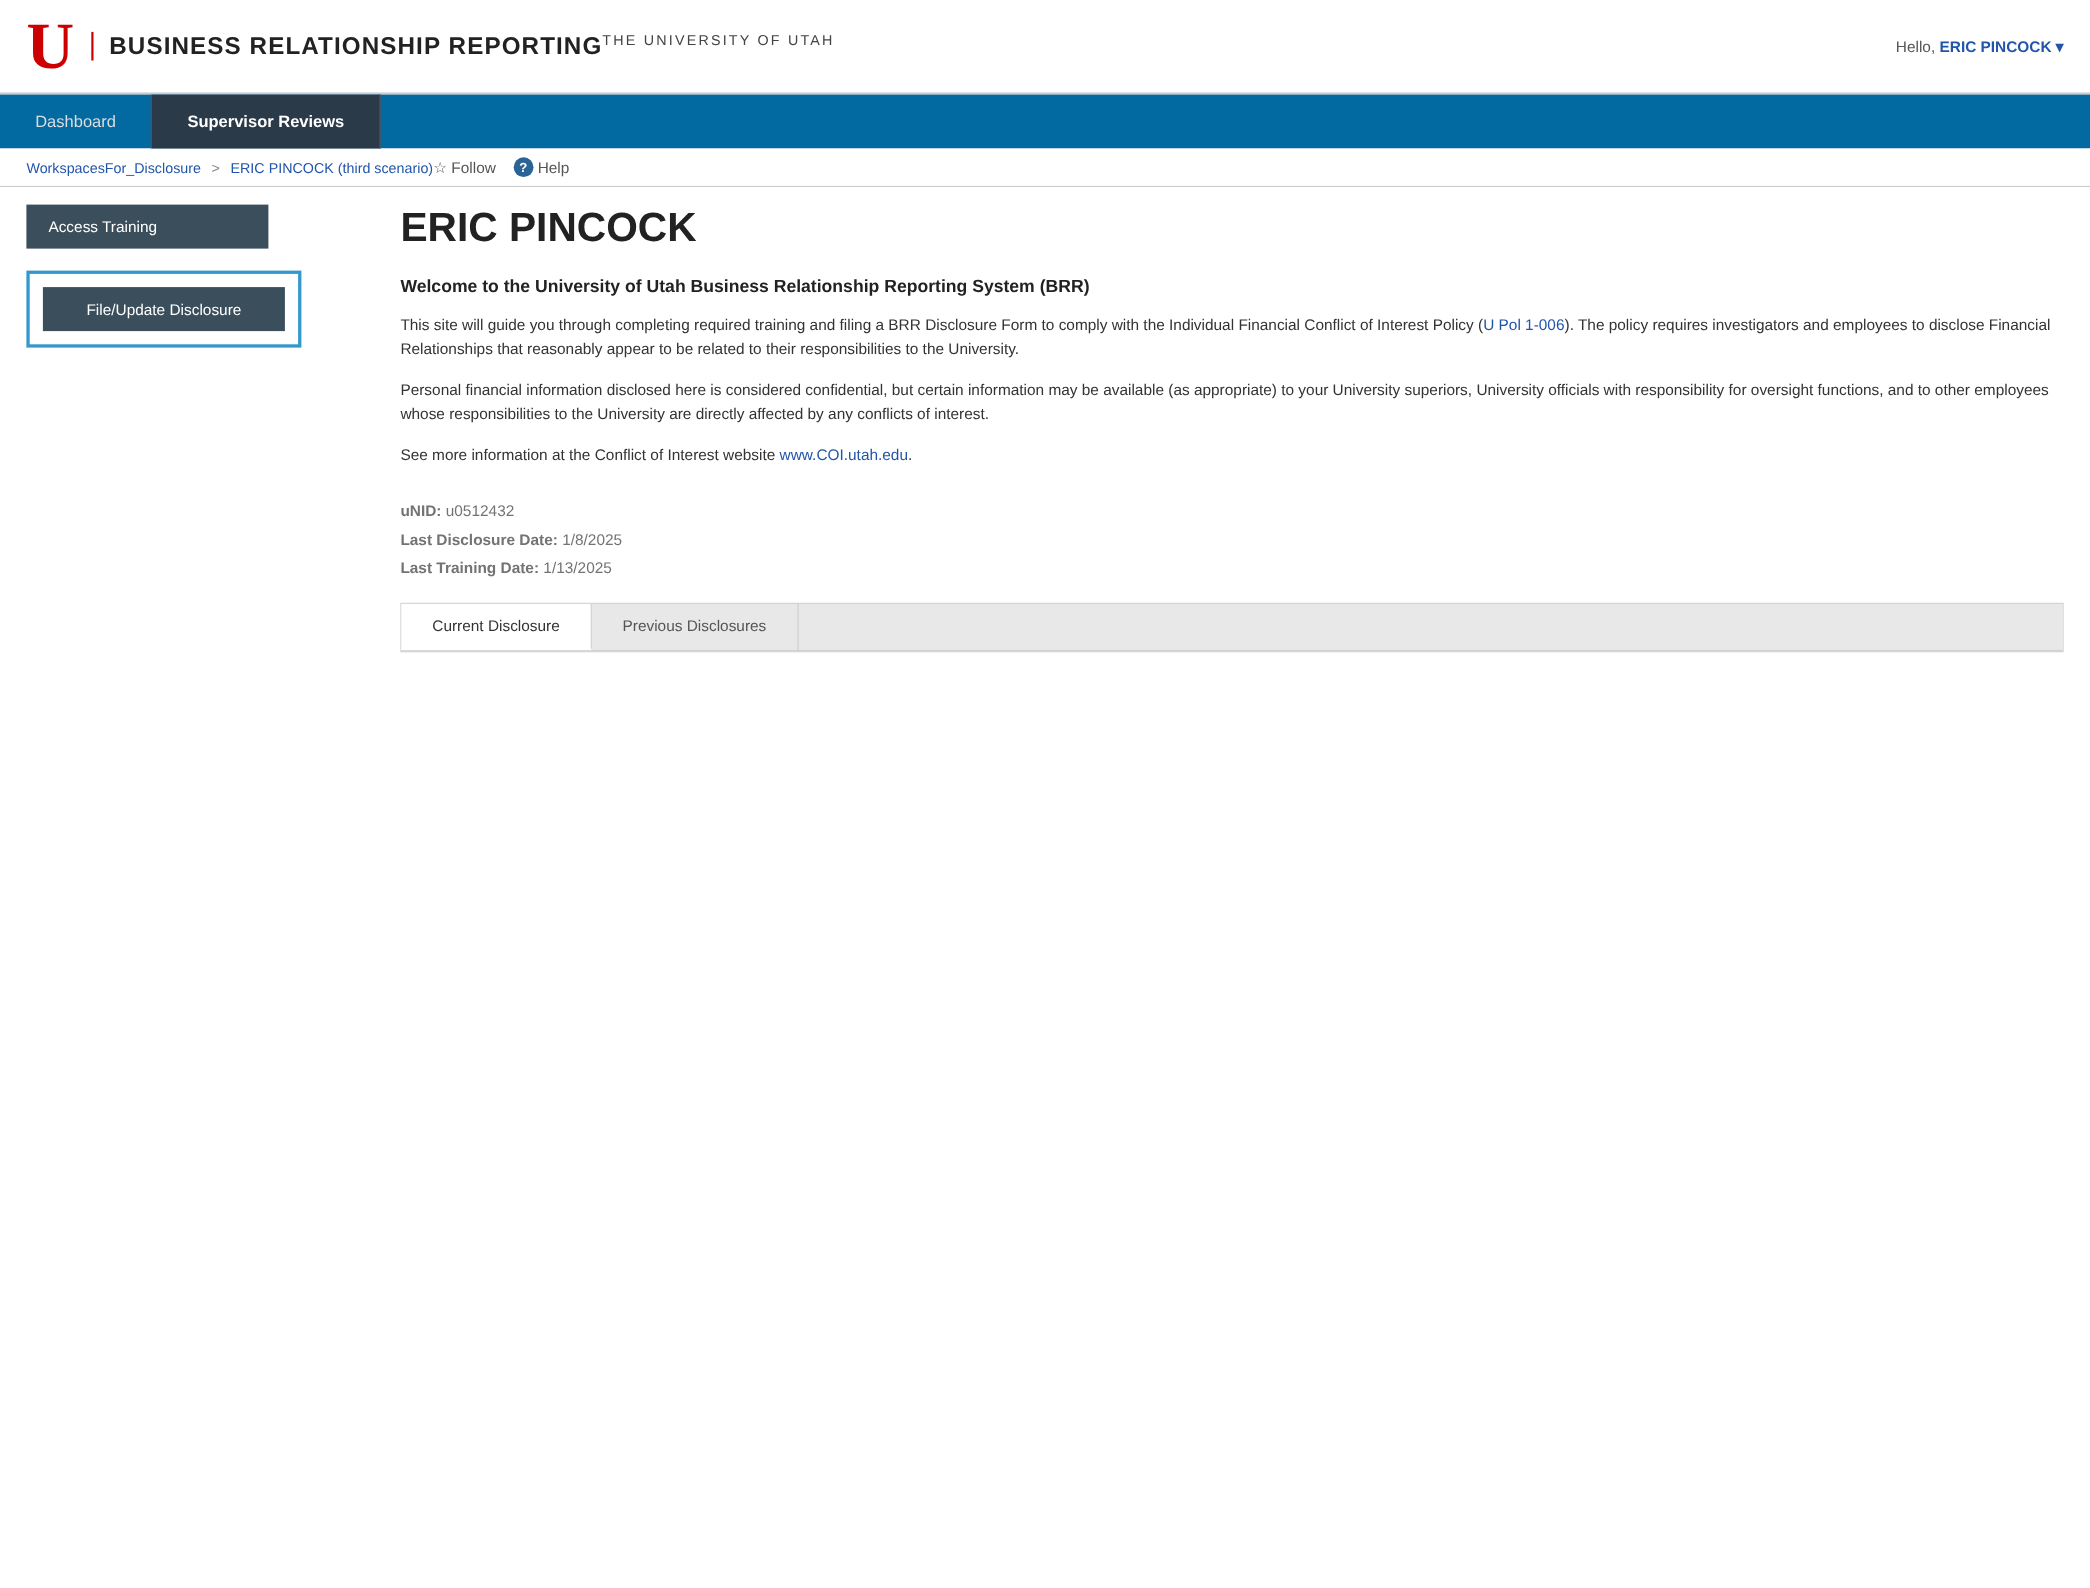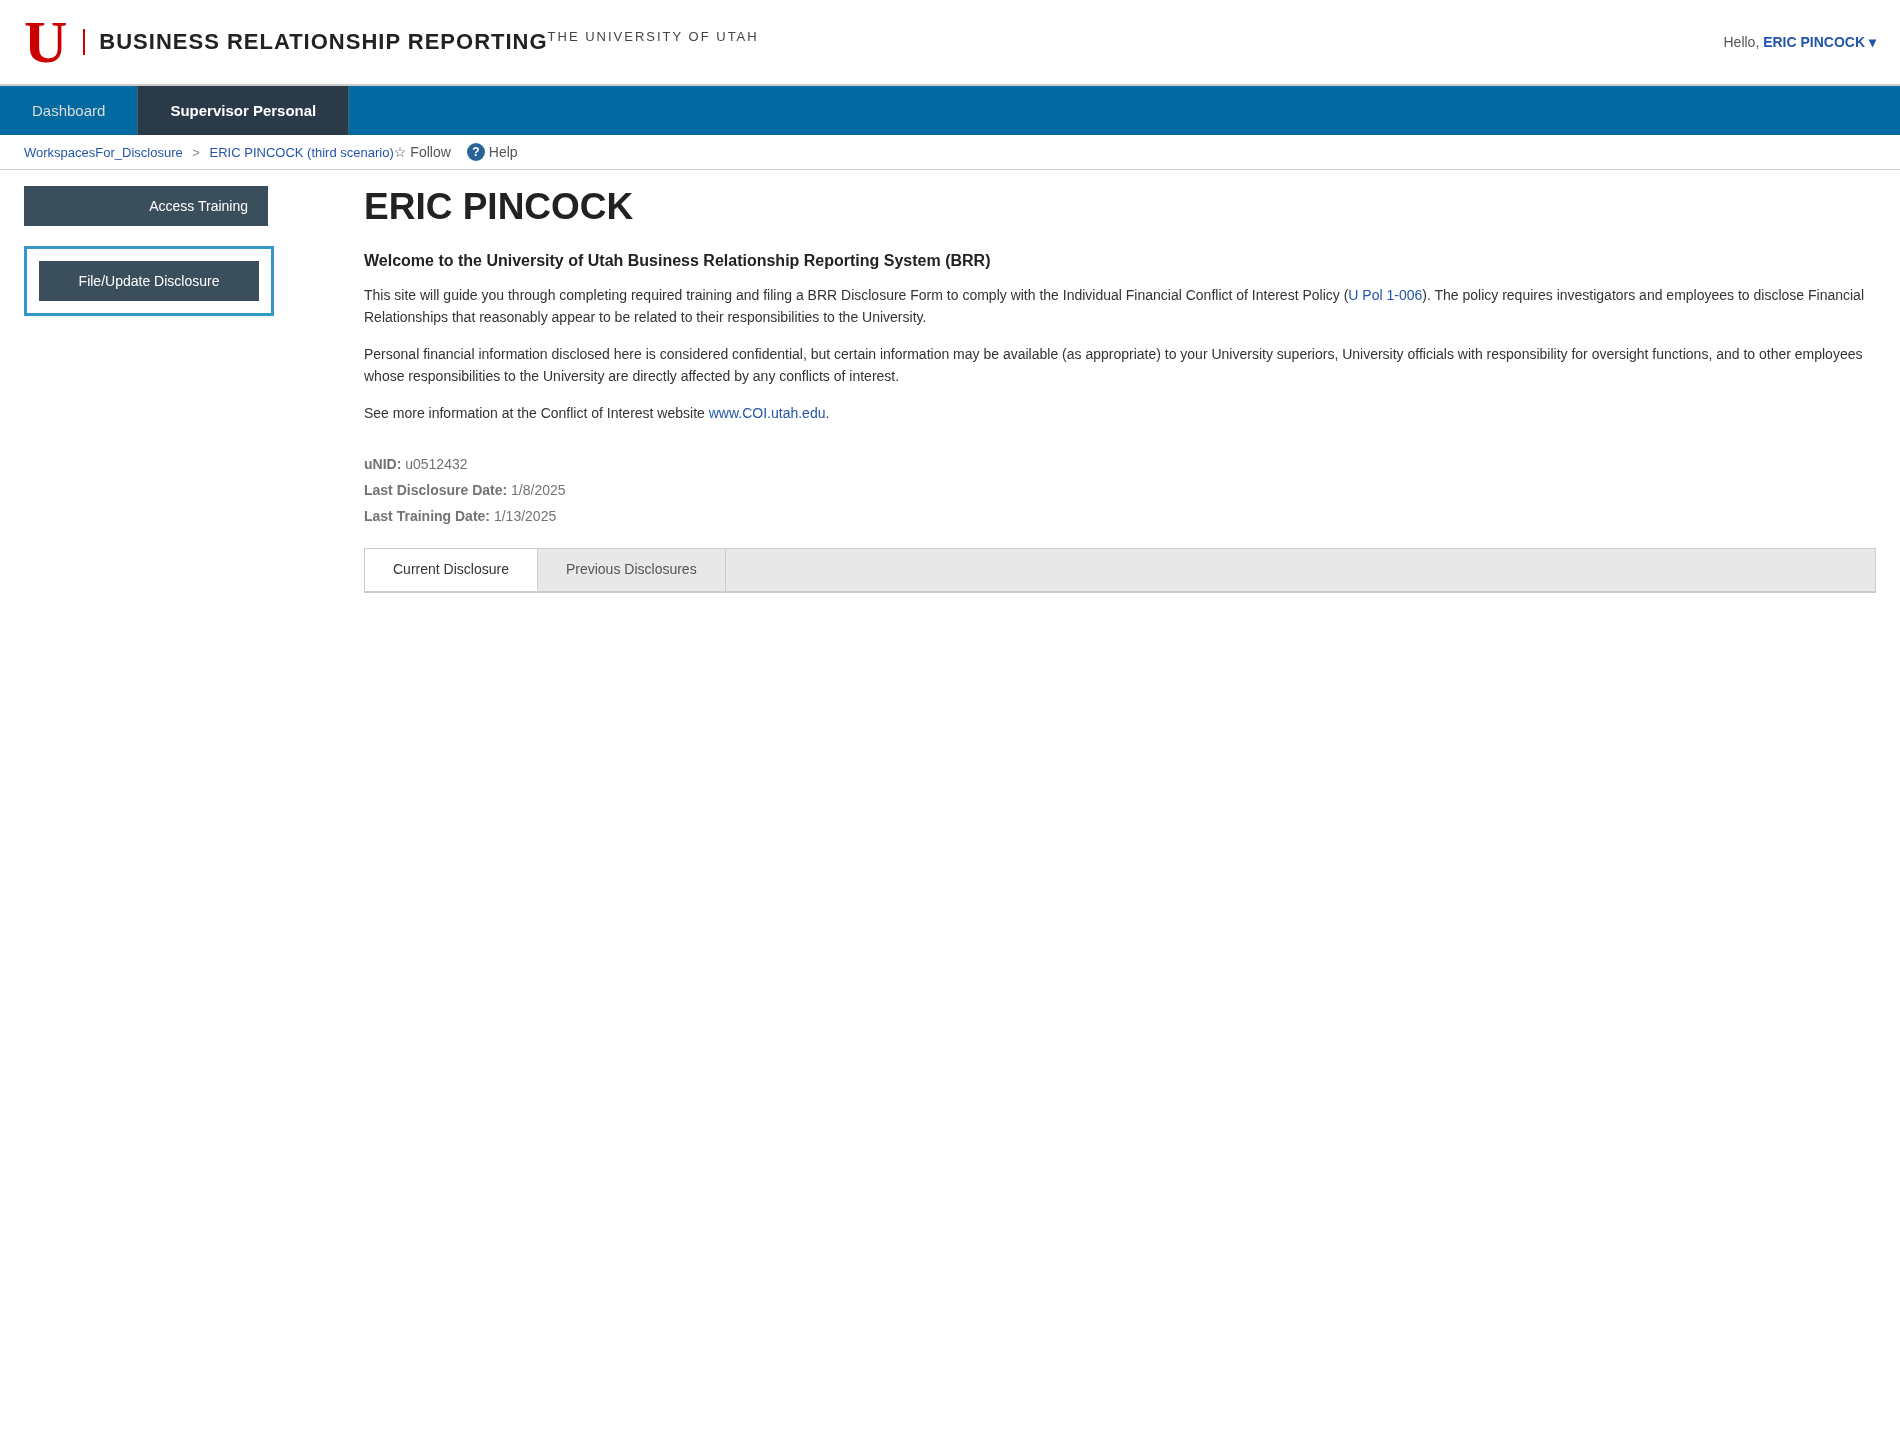--- a/index.html
+++ b/index.html
@@ -130,22 +130,22 @@
       flex-shrink: 0;
       padding-right: 20px;
     }
     .btn-access-training {
       background: #3a4e5c;
       color: #fff;
       border: none;
       padding: 12px 20px;
       font-size: 14px;
       cursor: pointer;
-      width: 244px;
-      text-align: right;
+      width: 220px;
+      text-align: left;
       margin-bottom: 12px;
       display: block;
     }
 
     .highlight-box {
       border: 3px solid #3399cc;
       padding: 12px;
       display: inline-block;
       margin-top: 8px;
     }
@@ -239,21 +239,21 @@
   <div class="header-right">
     <span>Hello,</span>
     <a href="#">
       <span>ERIC PINCOCK ▾</span>
     </a>
   </div>
 </div>
 
 <nav class="nav-bar">
   <div class="nav-item">Dashboard</div>
-  <div class="nav-item active">Supervisor Personal</div>
+  <div class="nav-item active">Supervisor Reviews</div>
 </nav>
 
 <div class="breadcrumb-bar">
   <div class="breadcrumb">
     <a href="#" class="breadcrumb-link">WorkspacesFor_Disclosure</a>
     <span class="breadcrumb-sep">&gt;</span>
     <a href="#" class="breadcrumb-link">ERIC PINCOCK (third scenario)</a>
   </div>
   <div class="breadcrumb-actions">
     <a href="#" class="follow-btn">

